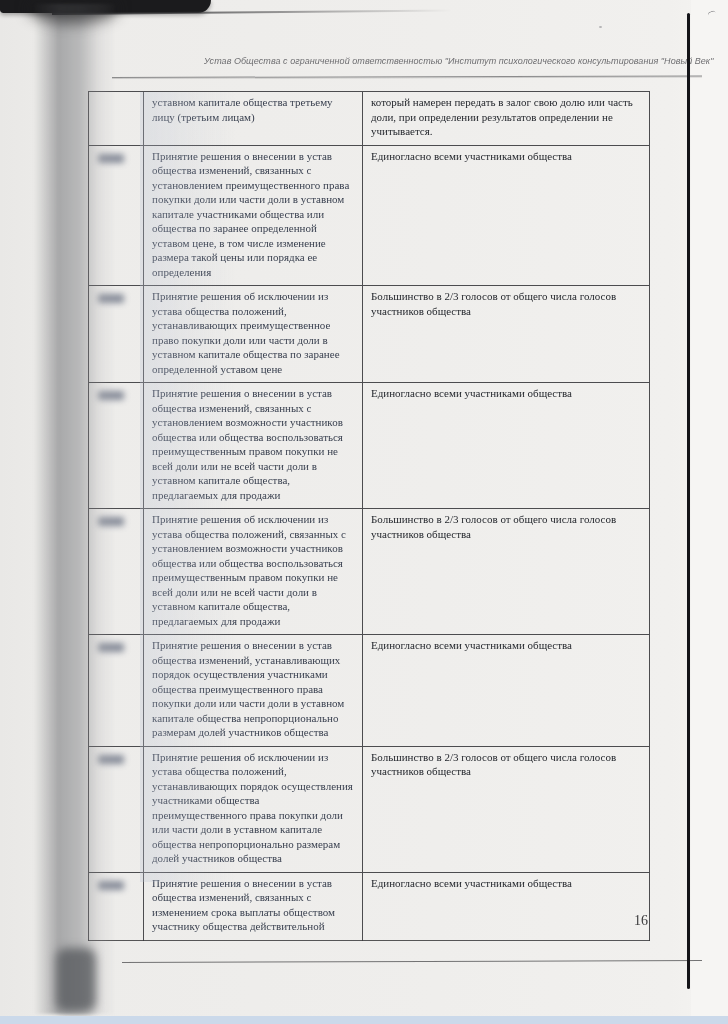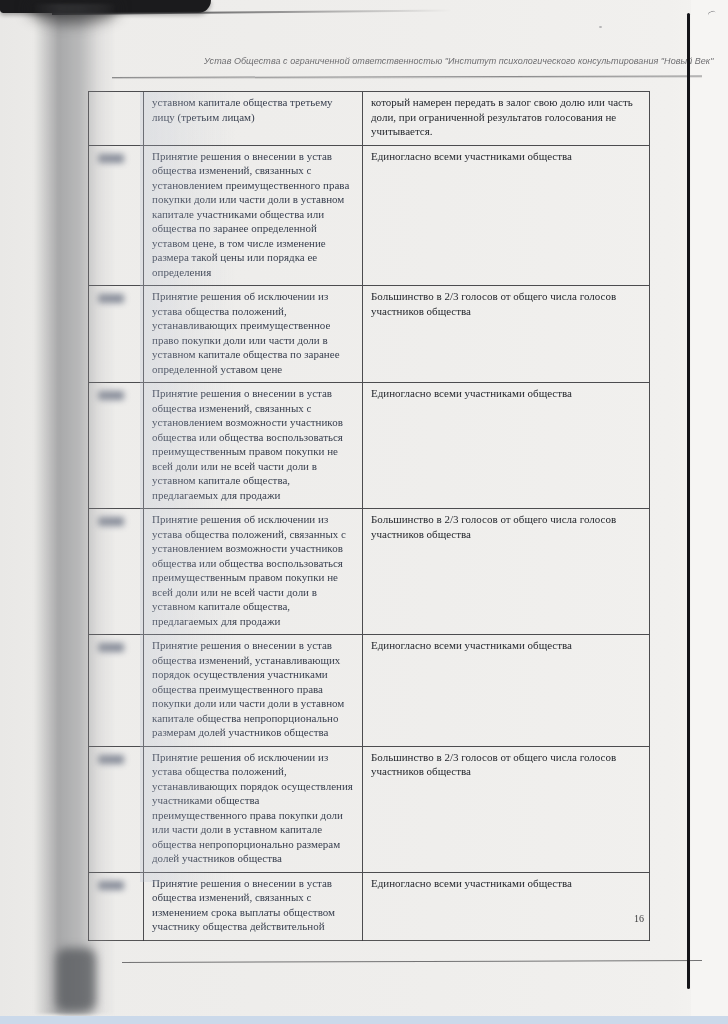--- a/index.html
+++ b/index.html
@@ -76,21 +76,21 @@
     background:#5d6578;filter:blur(3px);opacity:.7;
   }
 
   
   .footer-rule{
     position:absolute;left:122px;top:962px;width:580px;height:1px;z-index:2;
     background:#737374;transform:rotate(-0.2deg);transform-origin:left center;
   }
   .page-num{
     position:absolute;left:634px;top:913px;z-index:2;
-    font-size:10px;color:#3b3b3d;
+    font-size:14px;color:#3b3b3d;
   }
   .right-edge-line{
     position:absolute;left:687px;top:13px;width:3px;height:976px;z-index:4;
     background:#141418;border-radius:2px;
   }
   .bottom-strip{
     position:absolute;left:0;top:1016px;width:728px;height:8px;z-index:7;
     background:#cbd9ea;
   }
 </style>
@@ -111,21 +111,21 @@
     <table>
       <colgroup>
         <col class="c-num">
           <col class="c-item">
           <col class="c-vote">
       </colgroup>
       <tbody>
           <tr>
             <td class="col-num"></td>
             <td class="col-item">уставном капитале общества третьему лицу (третьим лицам)</td>
-            <td class="col-vote">который намерен передать в залог свою долю или часть доли, при ограниченной результатов голосования не учитывается.</td>
+            <td class="col-vote">который намерен передать в залог свою долю или часть доли, при определении результатов определении не учитывается.</td>
           </tr>
           <tr>
             <td class="col-num">
               <div class="smudge"></div>
             </td>
             <td class="col-item">Принятие решения о внесении в устав общества изменений, связанных с установлением преимущественного права покупки доли или части доли в уставном капитале участниками общества или общества по заранее определенной уставом цене, в том числе изменение размера такой цены или порядка ее определения</td>
             <td class="col-vote">Единогласно всеми участниками общества</td>
           </tr>
           <tr>
             <td class="col-num">

